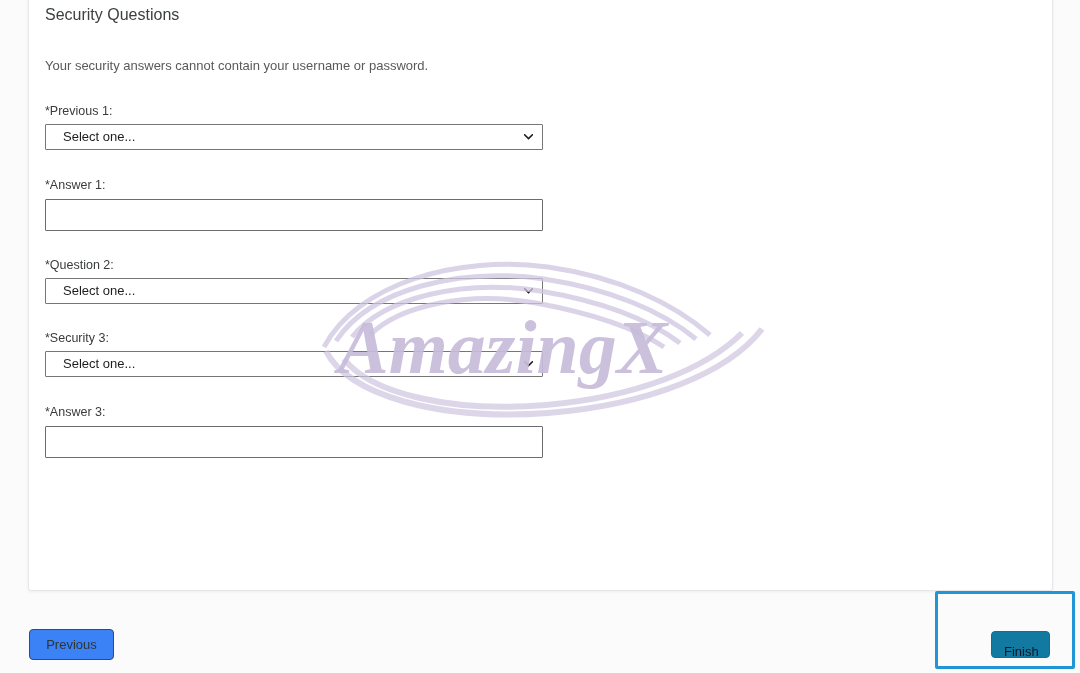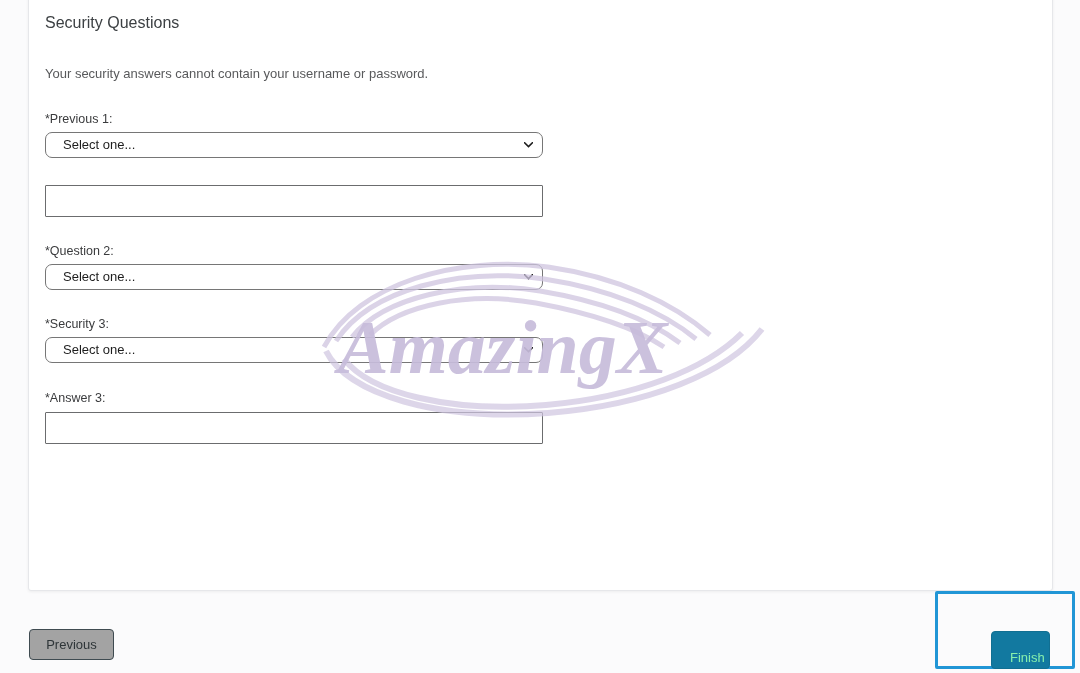--- a/index.html
+++ b/index.html
@@ -51,21 +51,21 @@
     top: 12px;
     right: 16px;
     bottom: 0;
   }
 
   .section-title {
     font-size: 16px;
     color: #3c4043;
     line-height: 20px;
     margin: 0 0 0 0;
-    padding-top: 12px;
+    padding-top: 4px;
     font-weight: 400;
   }
 
   .section-desc {
     font-size: 13px;
     color: #58595b;
     line-height: 17px;
     margin-top: 32px;
   }
 
@@ -83,21 +83,21 @@
     position: relative;
     width: 498px;
     margin-top: 5px;
     z-index: 6;
   }
   .select-box {
     width: 498px;
     height: 26px;
     background: #ffffff;
     border: 1px solid #767676;
-    border-radius: 7px;
+    border-radius: 1px;
     font-size: 13px;
     color: #1d1d1d;
     line-height: 24px;
     padding: 0 24px 0 17px;
     position: relative;
   }
   .chevron {
     position: absolute;
     right: 9px;
     top: 50%;
@@ -132,21 +132,21 @@
     padding: 0 7px;
   }
 
   
   .btn-previous {
     position: absolute;
     left: 29px;
     top: 629px;
     width: 85px;
     height: 31px;
-    background: #a3a3a3;
+    background: #3b82f6;
     border: 1px solid #3f4b51;
     border-radius: 4px;
     font-family: "Liberation Sans", sans-serif;
     font-size: 13px;
     color: #2e3538;
     cursor: pointer;
     z-index: 10;
     padding: 0;
   }
 
@@ -164,26 +164,26 @@
 
   .btn-finish {
     position: absolute;
     left: 991px;
     top: 631px;
     width: 59px;
     height: 27px;
     background: #1279a0;
     border: 1px solid #116f92;
     border-radius: 4px;
-    color: #86efac;
+    color: #0f172a;
     font-family: "Liberation Sans", sans-serif;
     font-size: 13px;
     cursor: pointer;
     z-index: 11;
-    padding: 18px;
+    padding: 12px;
   }
 </style>
 </head>
 <body>
 
 <div id="root">
 
   <div class="card">
     <div class="card-inner">
 
@@ -199,20 +199,21 @@
             <span class="chevron">
               <svg width="9" height="6" viewBox="0 0 9 6">
                   <path d="M0.6 0.8 L4.5 4.6 L8.4 0.8" stroke="#1d1d1d" stroke-width="1.6" fill="none" stroke-linecap="square"></path>
                 </svg>
             </span>
           </div>
         </div>
       </div>
 
       <div class="field" style="margin-top:27px;">
+        <span class="field-label">*Answer 1:</span>
         <div class="text-input">
           <input type="text" value="" placeholder="" style="">
         </div>
       </div>
 
       <div class="field" style="margin-top:26px;">
         <span class="field-label">*Question 2:</span>
         <div class="select-wrap">
           <div class="select-box">
             <span>Select one...</span>

